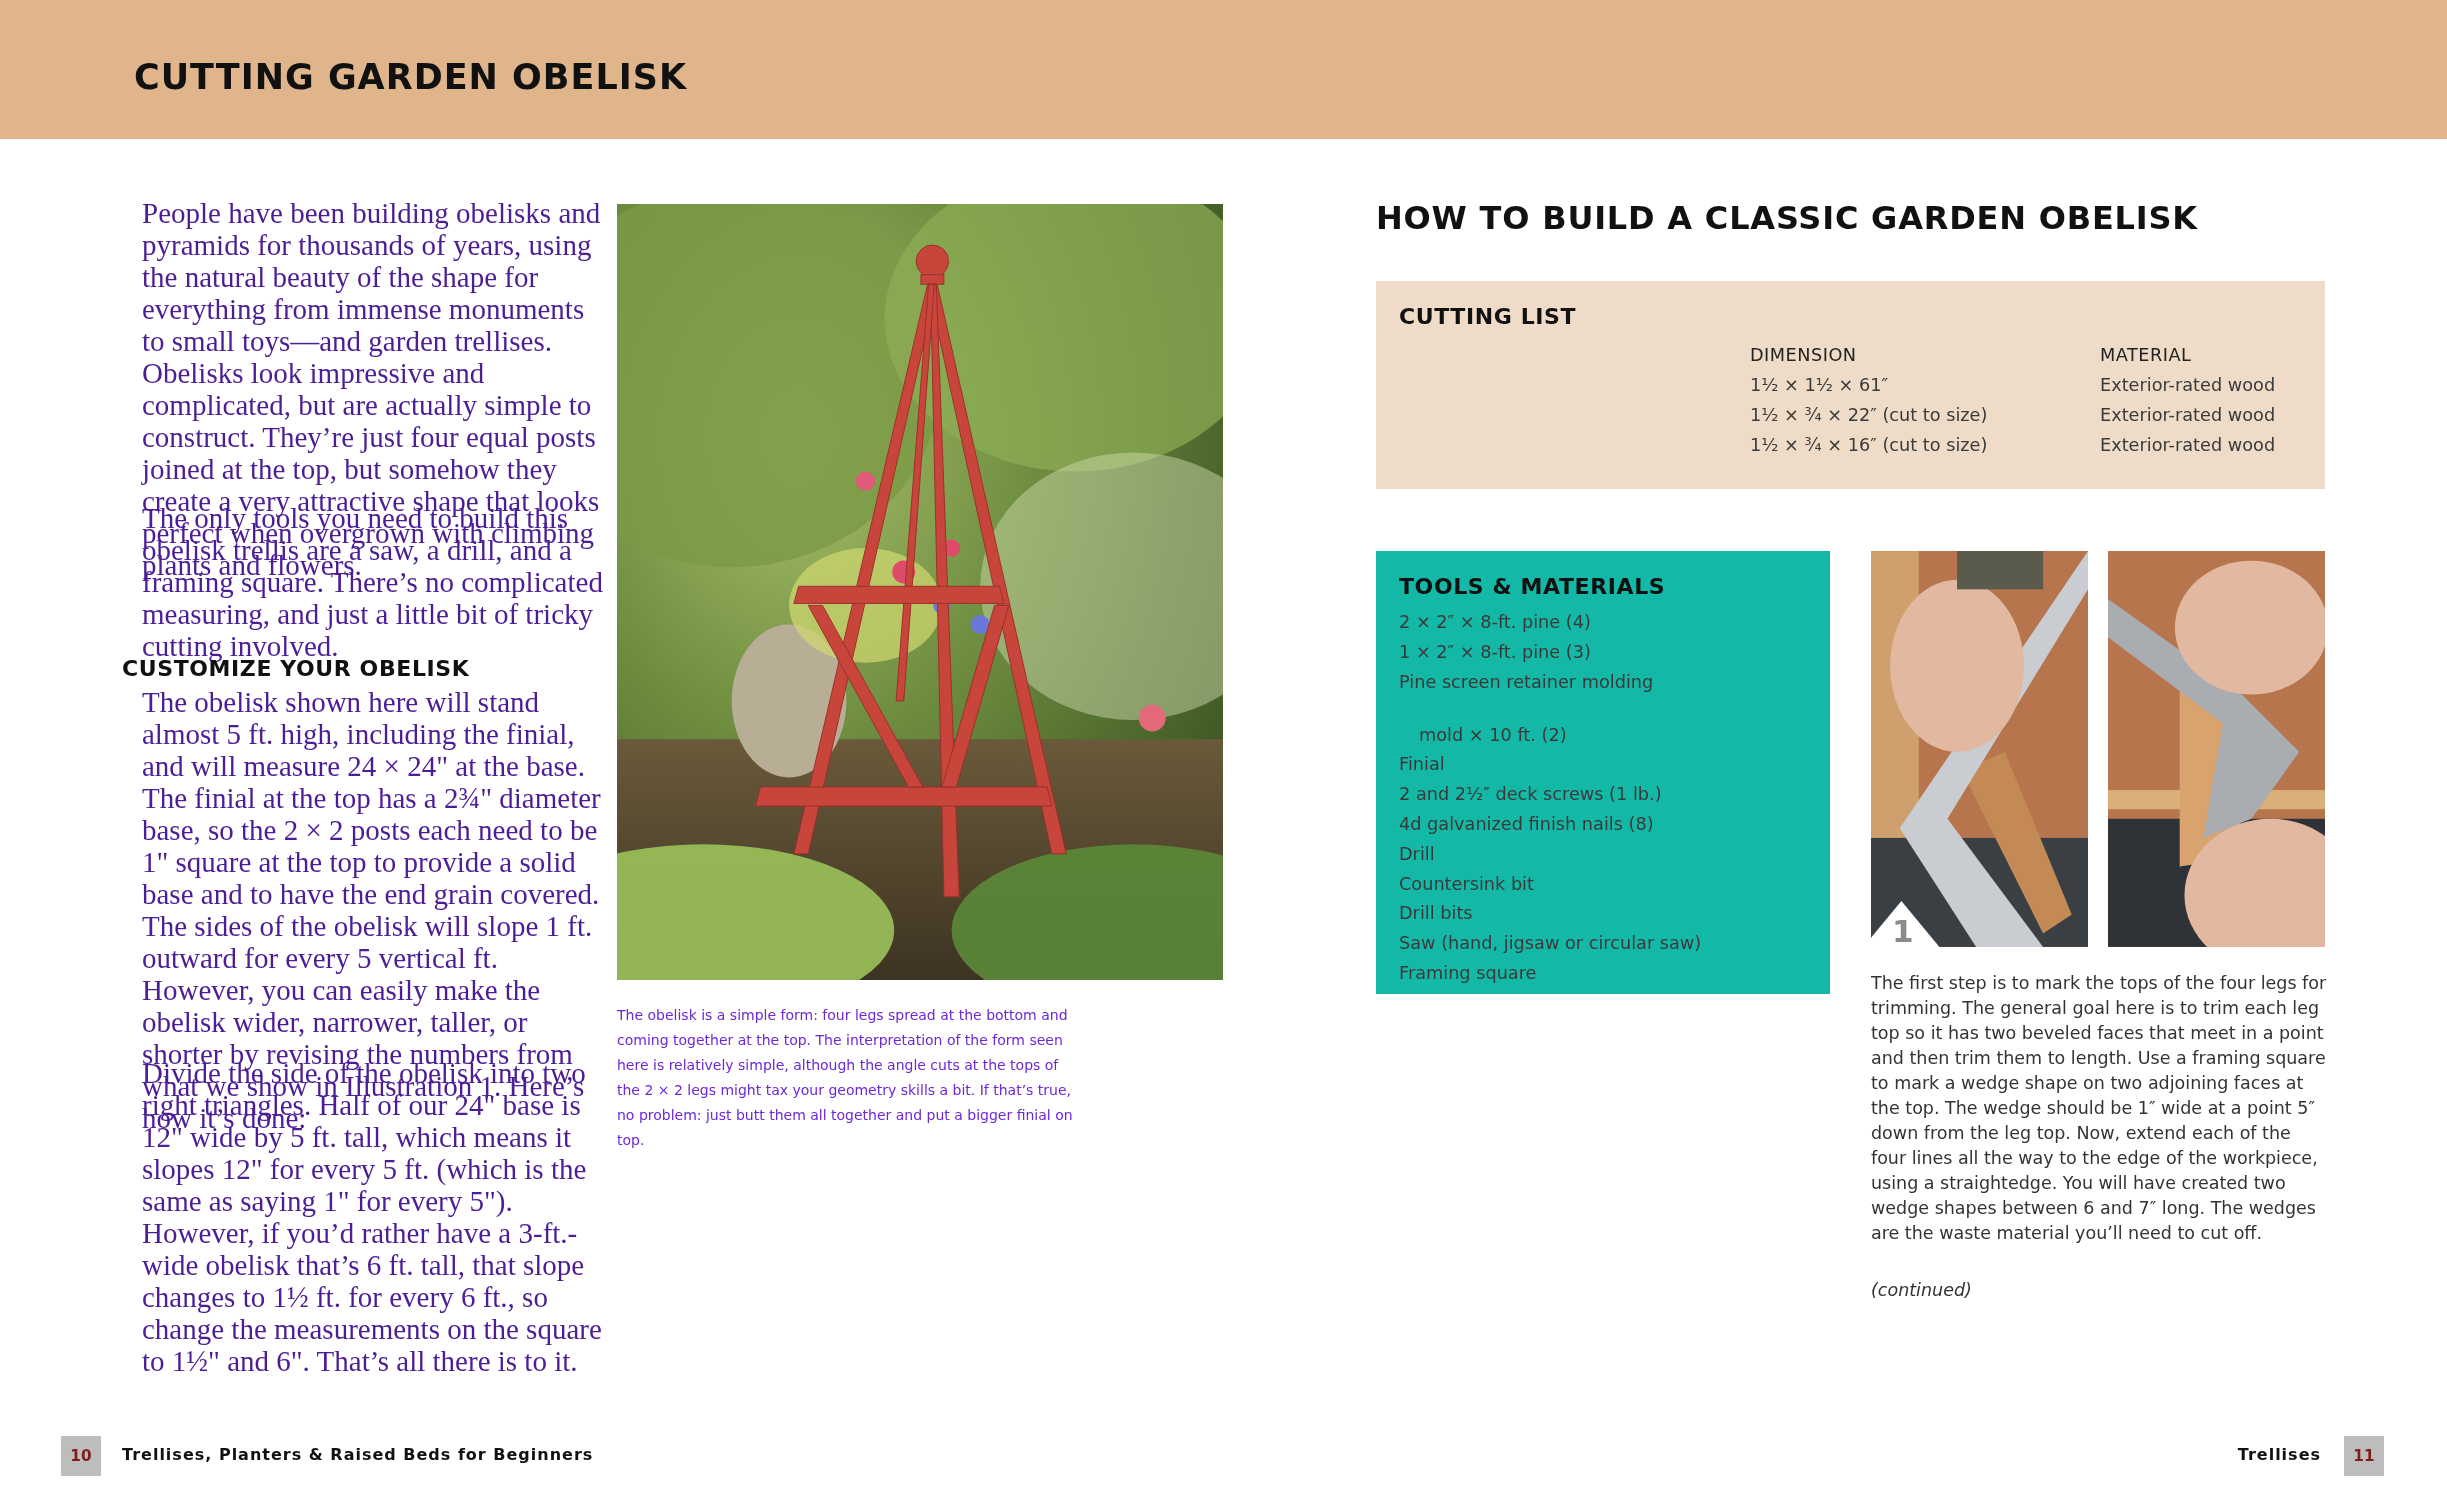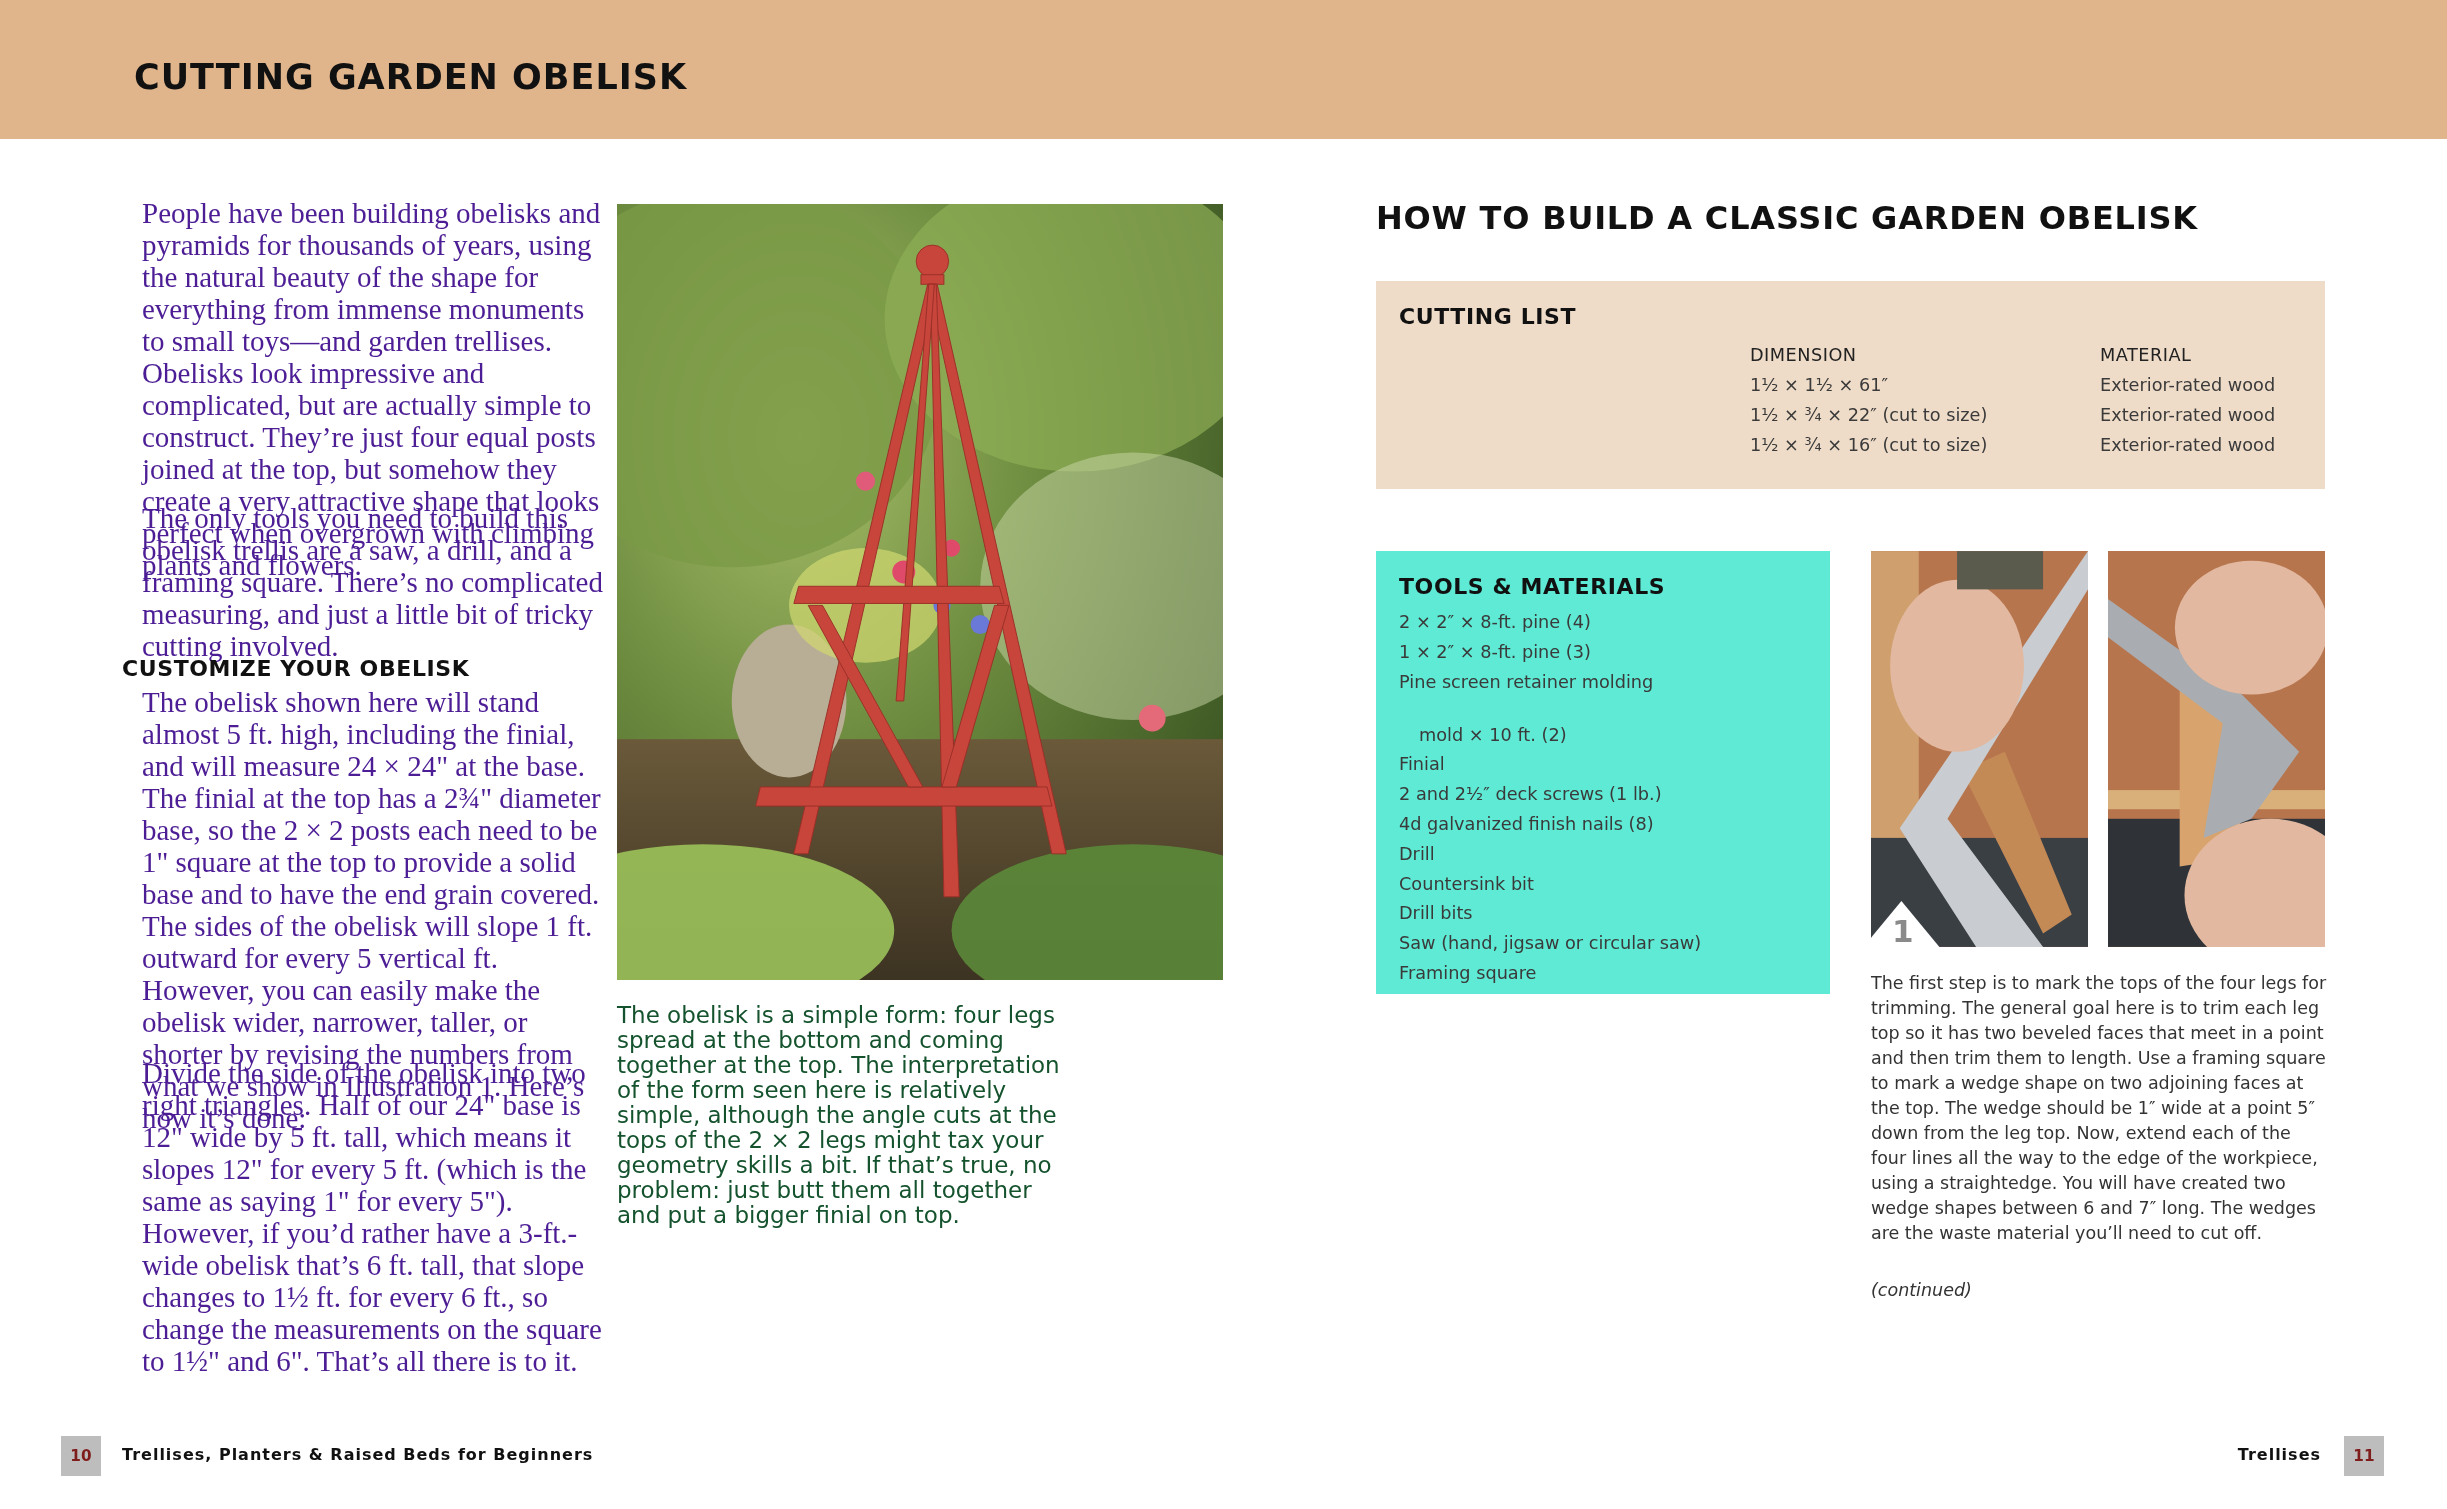--- a/index.html
+++ b/index.html
@@ -11,34 +11,34 @@
 
     .serif-col { position: absolute; left: 122px; width: 468px; font-family: "Liberation Serif", serif; font-size: 29px; line-height: 32px; color: #4c1d95; margin-left: 20px; }
     .serif-col p { margin: 0; }
     .p1 { top: 197px; }
     .p2 { top: 502px; }
     .sub-head { position: absolute; left: 122px; top: 656px; font-family: "DejaVu Sans", sans-serif; font-weight: bold; font-size: 22px; letter-spacing: 0.6px; color: #111; }
     .p3 { top: 686px; }
     .p4 { top: 1057px; }
 
     .main-photo { position: absolute; left: 617px; top: 204px; width: 606px; height: 776px; overflow: hidden; background: #5d7a3a; }
-    .caption { position: absolute; left: 617px; top: 1003px; width: 459px; font-family: "DejaVu Sans", sans-serif; font-size: 23px; line-height: 25px; color: #14532d; }
+    .caption { position: absolute; left: 617px; top: 1003px; width: 459px; font-family: "DejaVu Sans", sans-serif; font-size: 14px; line-height: 25px; color: #6d28d9; }
 
     .how-title { position: absolute; left: 1376px; top: 199px; font-family: "DejaVu Sans", sans-serif; font-weight: bold; font-size: 32px; letter-spacing: 0.8px; color: #111; }
 
     .cut-box { position: absolute; left: 1376px; top: 281px; width: 949px; height: 208px; background: #efdcc8; }
     .box-title { position: absolute; font-family: "DejaVu Sans", sans-serif; font-weight: bold; font-size: 22px; letter-spacing: 0.6px; color: #111; }
     .cut-title { left: 23px; top: 23px; }
     .cut-col { position: absolute; top: 59px; font-family: "DejaVu Sans", sans-serif; font-size: 17.7px; line-height: 30px; color: #3a3a3a; }
     .cut-col .hd { color: #222; letter-spacing: 0.5px; }
     .col-a { left: 23px; }
     .col-b { left: 374px; }
     .col-c { left: 724px; }
 
-    .tools-box { position: absolute; left: 1376px; top: 551px; width: 454px; height: 443px; background: #5eead4; }
+    .tools-box { position: absolute; left: 1376px; top: 551px; width: 454px; height: 443px; background: #14b8a6; }
     .tools-title { left: 23px; top: 23px; }
     .tools-list { position: absolute; left: 23px; top: 59px; list-style: none; font-family: "DejaVu Sans", sans-serif; font-size: 17.7px; line-height: 25px; color: #3a3a3a; }
     .tools-list li { margin-bottom: 4.8px; }
     .tools-list li .cont { display: block; padding-left: 20px; margin-top: 28px; }
 
     .step-photo { position: absolute; top: 551px; height: 396px; overflow: hidden; }
     .sp1 { left: 1871px; width: 217px; background: #b77a55; }
     .sp2 { left: 2108px; width: 217px; background: #b77a55; }
     .step-badge { position: absolute; left: 0; bottom: 0; width: 0; height: 0; border-left: 38px solid transparent; border-right: 38px solid transparent; border-bottom: 46px solid #ffffff; transform: translateX(-7.6px); }
     .step-num { position: absolute; left: 21px; bottom: -1.9px; font-family: "DejaVu Sans", sans-serif; font-weight: bold; font-size: 31px; color: #8a8a8a; }

